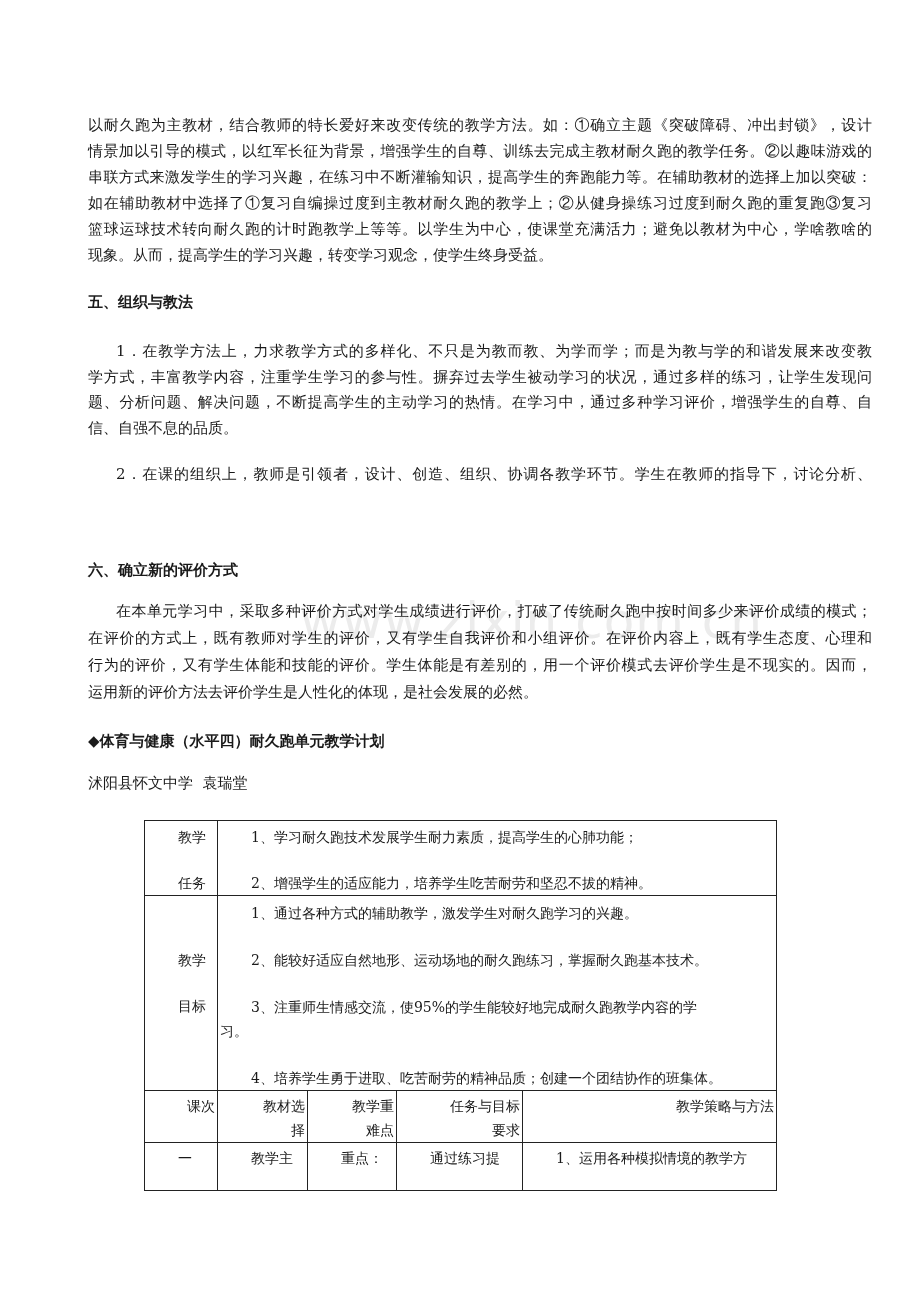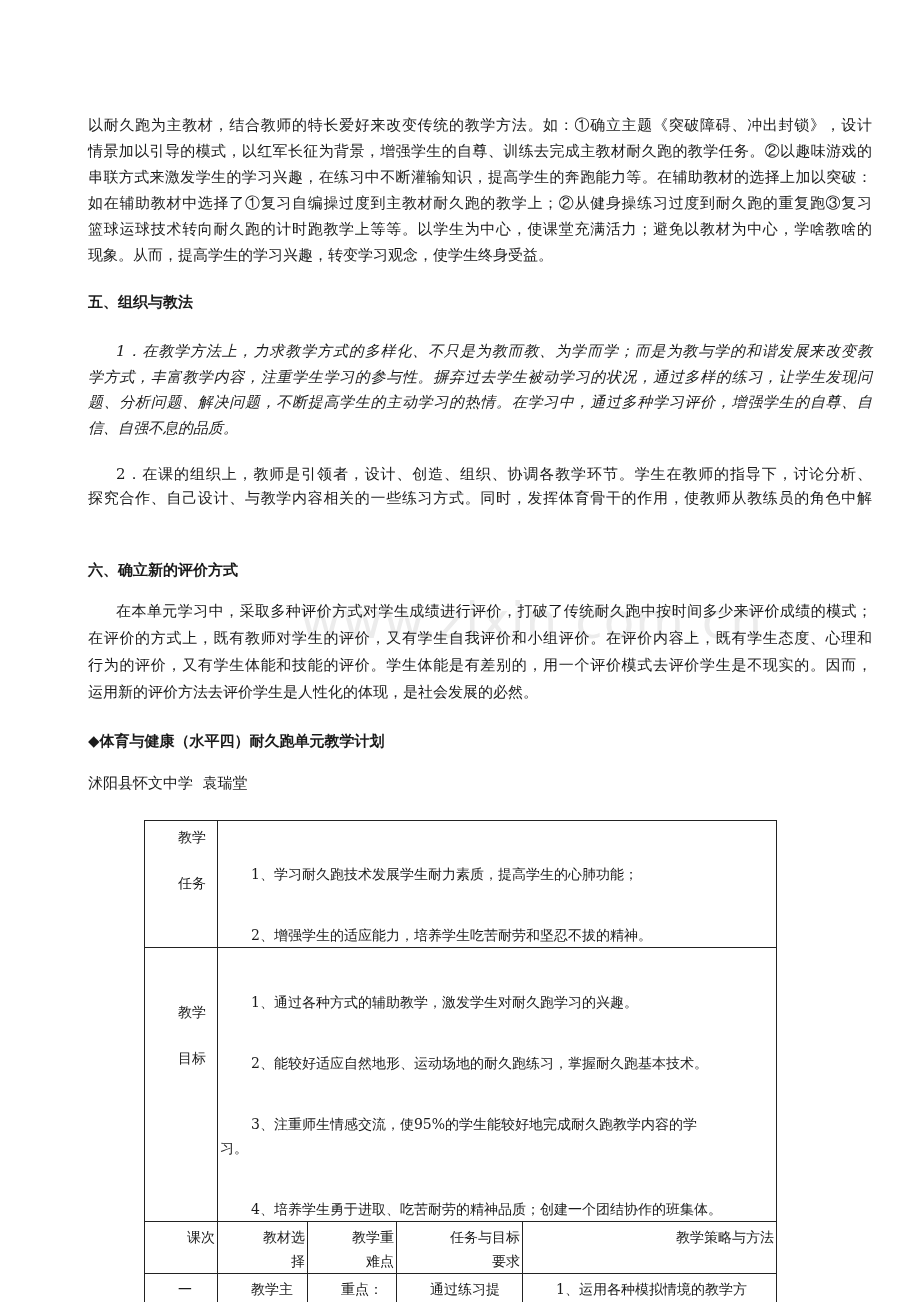--- a/index.html
+++ b/index.html
@@ -12,21 +12,21 @@
     position: absolute; left: 300px; top: 592px; width: 440px;
     font-family: "DejaVu Sans", "Liberation Sans", sans-serif;
     font-size: 50px; color: #ececec; letter-spacing: 1px;
     z-index: 0; white-space: nowrap; pointer-events: none;
   }
   .block { position: absolute; left: 88px; width: 784px; z-index: 1; }
   .line { white-space: nowrap; overflow: visible; }
   .just { text-align: justify; text-align-last: justify; white-space: normal; }
   .indent { padding-left: 28px; }
   .p1 .line { height: 26px; line-height: 26px; }
-  .p2 .line { height: 25.5px; line-height: 25.5px; font-style: italic; }
+  .p2 .line { height: 25.5px; line-height: 25.5px; }
   .p3 .line { height: 24px; line-height: 24px; }
   .p4 .line { height: 27px; line-height: 27px; }
   .heading { position: absolute; left: 88px; font-weight: bold; line-height: 24px; height: 24px; z-index: 1; white-space: nowrap; }
   .author { position: absolute; left: 88px; line-height: 24px; white-space: pre; z-index: 1; }
 
   table.plan {
     position: absolute; left: 144px; top: 820px; width: 632px;
     border-collapse: collapse; table-layout: fixed; z-index: 1;
     font-size: 14px;
     border-radius: 18px;
@@ -36,21 +36,21 @@
   }
   .cell-lines { padding: 3px 2px 0 2px; }
   .cell-lines .l { line-height: 24px; height: 24px; white-space: nowrap; }
   .cell-lines .l.first { padding-left: 31px; }
   .lbl { padding-left: 33px; }
   .lbl .l { line-height: 24px; height: 24px; white-space: nowrap; }
   .items { padding: 5px 0 0 2px; }
   .items .item { margin-bottom: 23px; }
   .items .item:last-child { margin-bottom: 0; }
   .items .l { line-height: 24px; height: 24px; white-space: nowrap; }
-  .items .l.first { padding-left: 31px; margin-top: 37px; }
+  .items .l.first { padding-left: 31px; }
 </style>
 </head>
 <body>
 
 <div class="watermark">www.zixin.com.cn</div>
 
 <div class="block p1" style="top:112px;">
   <div class="line just">以耐久跑为主教材，结合教师的特长爱好来改变传统的教学方法。如：①确立主题《突破障碍、冲出封锁》，设计</div>
   <div class="line just">情景加以引导的模式，以红军长征为背景，增强学生的自尊、训练去完成主教材耐久跑的教学任务。②以趣味游戏的</div>
   <div class="line just">串联方式来激发学生的学习兴趣，在练习中不断灌输知识，提高学生的奔跑能力等。在辅助教材的选择上加以突破：</div>
@@ -63,21 +63,20 @@
 
 <div class="block p2" style="top:339px;">
   <div class="line just indent">1．在教学方法上，力求教学方式的多样化、不只是为教而教、为学而学；而是为教与学的和谐发展来改变教</div>
   <div class="line just">学方式，丰富教学内容，注重学生学习的参与性。摒弃过去学生被动学习的状况，通过多样的练习，让学生发现问</div>
   <div class="line just">题、分析问题、解决问题，不断提高学生的主动学习的热情。在学习中，通过多种学习评价，增强学生的自尊、自</div>
   <div class="line">信、自强不息的品质。</div>
 </div>
 
 <div class="block p3" style="top:462px;">
   <div class="line just indent">2．在课的组织上，教师是引领者，设计、创造、组织、协调各教学环节。学生在教师的指导下，讨论分析、</div>
-  <div class="line just">探究合作、自己设计、与教学内容相关的一些练习方式。同时，发挥体育骨干的作用，使教师从教练员的角色中解</div>
 </div>
 
 <div class="heading" style="top:558px;">六、确立新的评价方式</div>
 
 <div class="block p4" style="top:598px;">
   <div class="line just indent">在本单元学习中，采取多种评价方式对学生成绩进行评价，打破了传统耐久跑中按时间多少来评价成绩的模式；</div>
   <div class="line just">在评价的方式上，既有教师对学生的评价，又有学生自我评价和小组评价。在评价内容上，既有学生态度、心理和</div>
   <div class="line just">行为的评价，又有学生体能和技能的评价。学生体能是有差别的，用一个评价模式去评价学生是不现实的。因而，</div>
   <div class="line">运用新的评价方法去评价学生是人性化的体现，是社会发展的必然。</div>
 </div>

